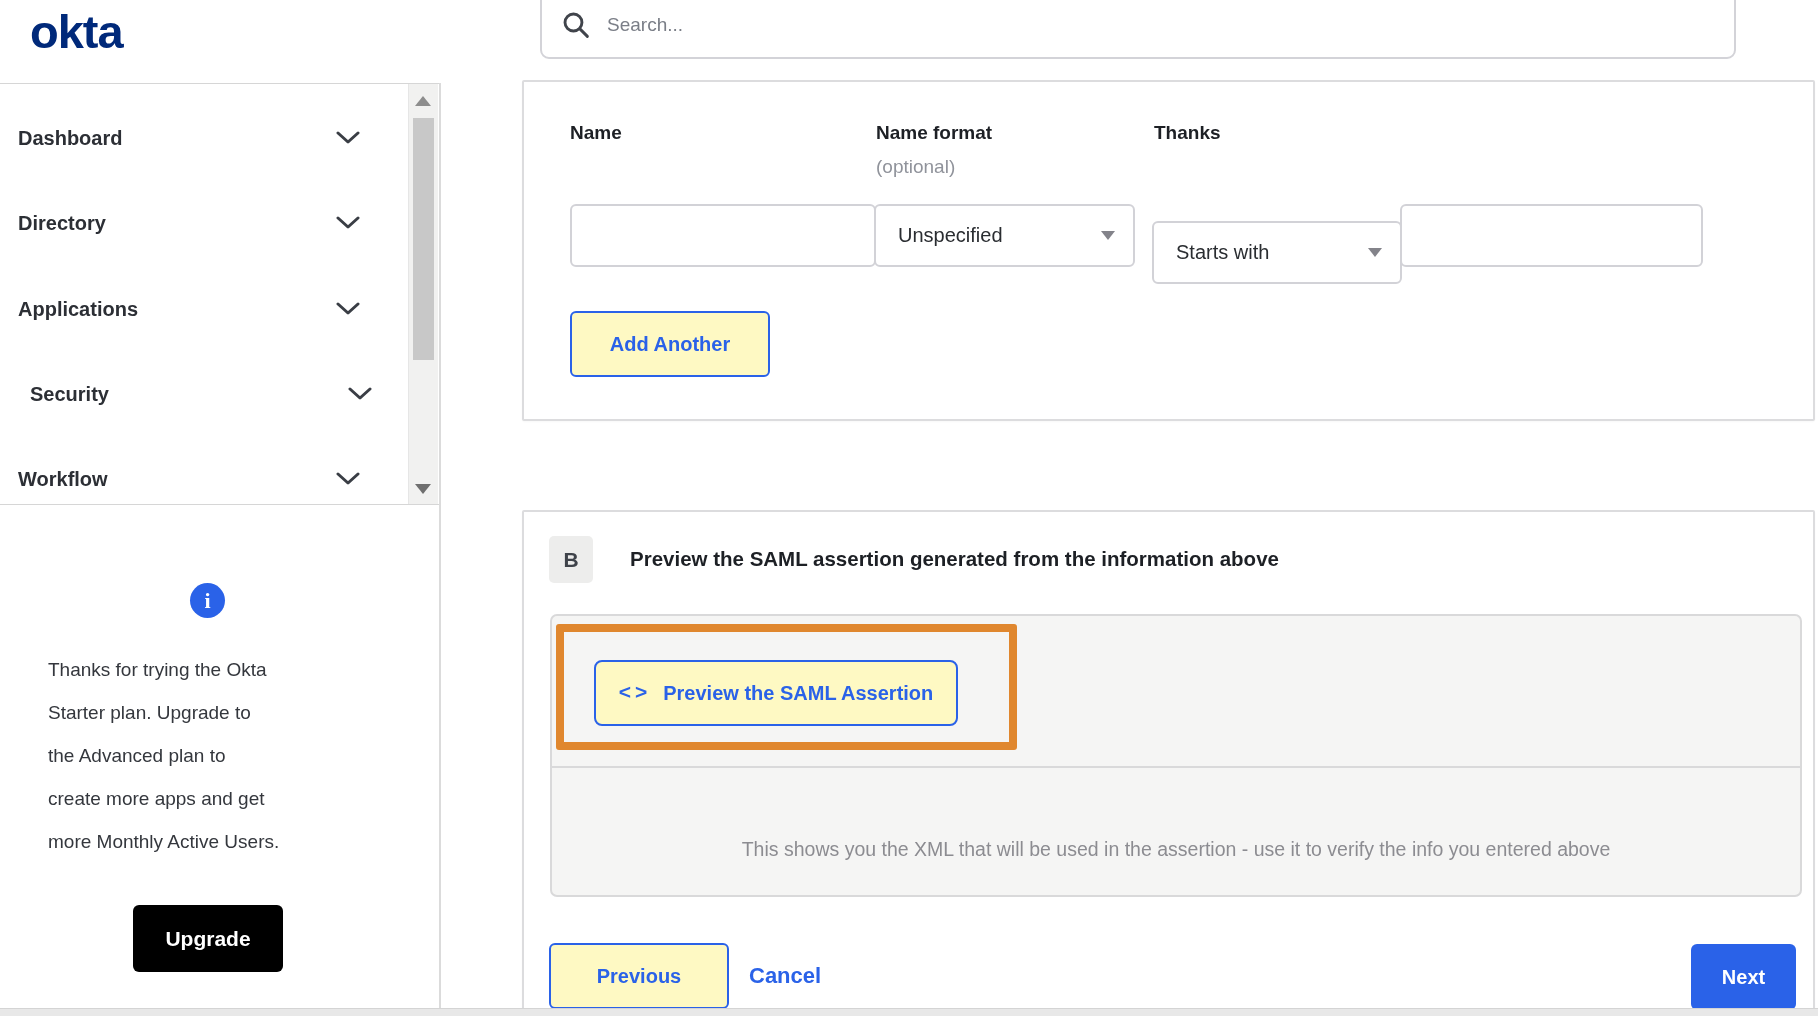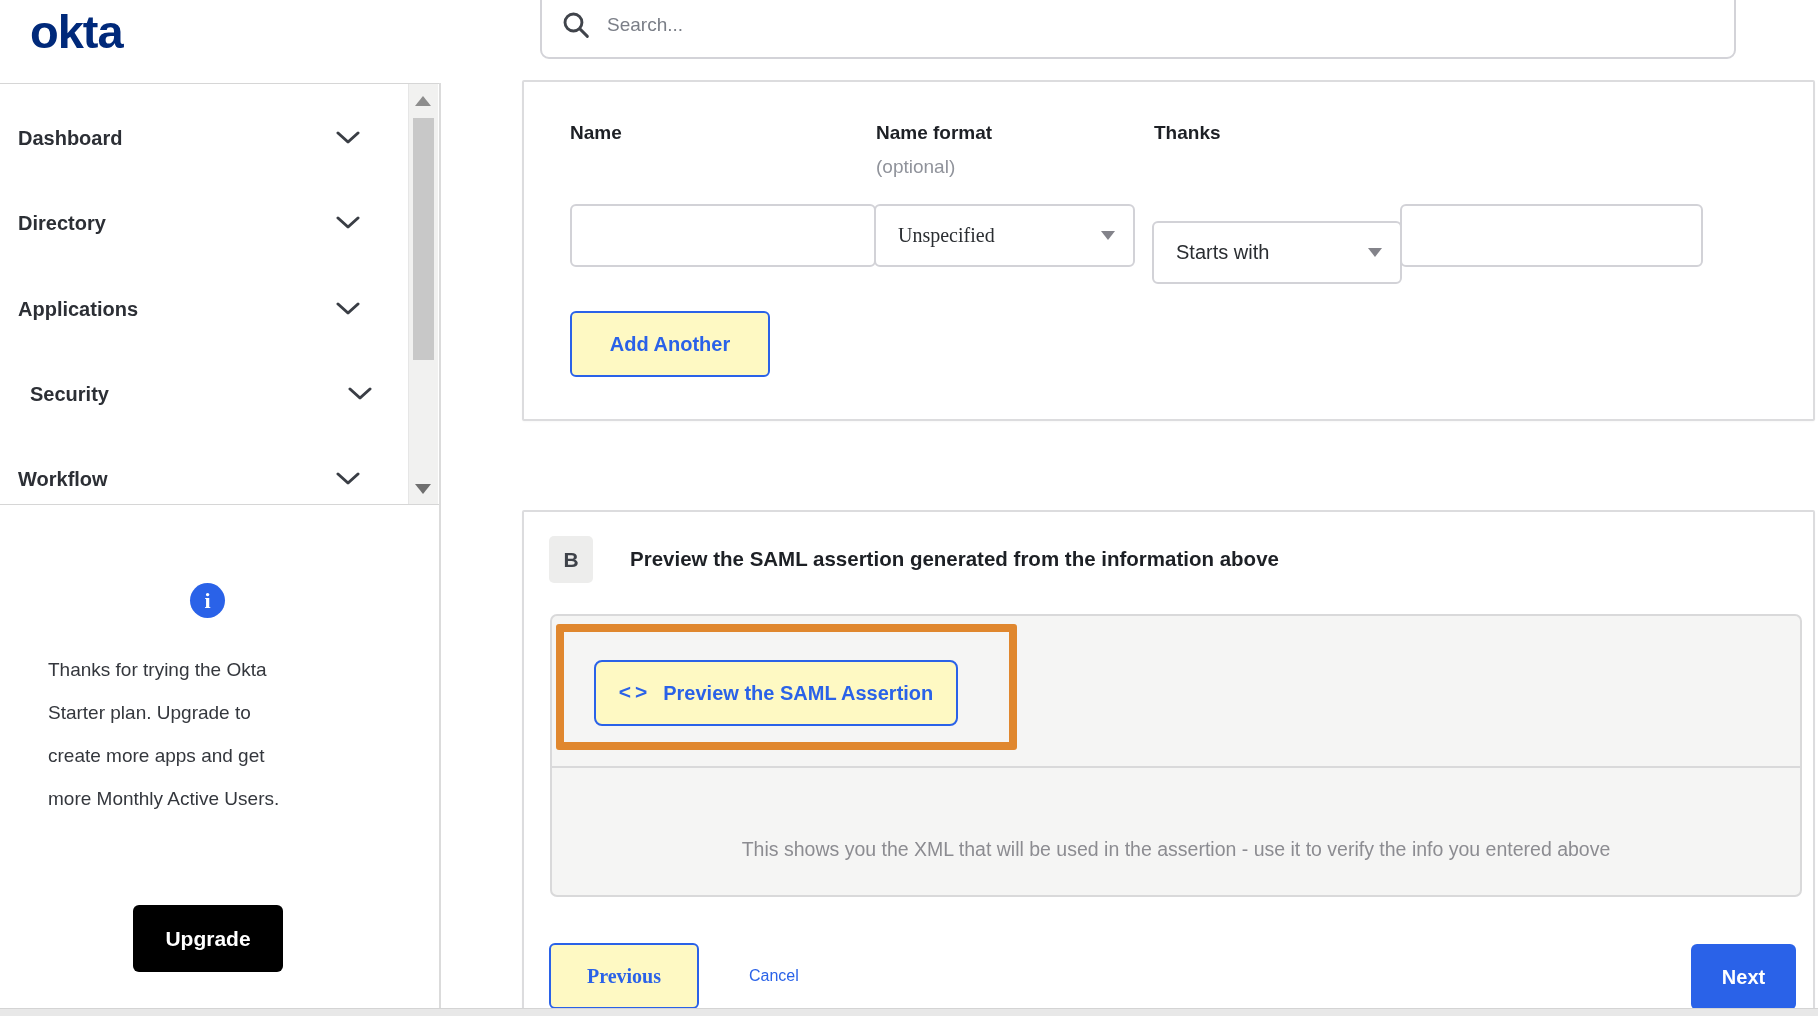--- a/index.html
+++ b/index.html
@@ -94,24 +94,24 @@
     position:absolute;left:4px;top:8px;width:461px;height:126px;border:8px solid #e0872e;
     border-radius:3px;box-sizing:border-box;
   }
   .btn-preview{left:42px;top:44px;width:364px;height:66px;border-radius:8px;gap:12px;}
   .code-glyph{font-size:21px;font-weight:700;letter-spacing:4px;transform:translateY(-1px);}
   .inner-desc{
     position:absolute;left:0;top:152px;width:100%;height:162px;display:flex;align-items:center;justify-content:center;
     font-size:19.5px;color:#8c8c91;
   }
 
-  .btn-previous{left:25px;top:431px;width:150px;height:66px;font-family:Liberation Serif, serif;}
+  .btn-previous{left:25px;top:431px;width:180px;height:66px;}
   .link-cancel{
     position:absolute;left:225px;top:431px;height:66px;display:flex;align-items:center;
-    color:#2a62e8;font-size:16px;font-weight:400;cursor:pointer;text-align:right;
+    color:#2a62e8;font-size:22px;font-weight:700;cursor:pointer;text-align:right;
   }
   .btn-next{left:1167px;top:432px;width:105px;height:66px;}
 
   .bottom-strip{left:0;top:1008px;width:1818px;height:8px;background:#e8e8e8;border-top:1px solid #d4d4d4;box-sizing:border-box;}
 </style>
 </head>
 <body>
 
 <div class="stage">
 
@@ -163,33 +163,34 @@
     <div class="vthumb"></div>
     <div class="tri-down"></div>
   </div>
 
   <div class="abs side-divider"></div>
 
   <div class="abs info-icon">i</div>
   <div class="abs upsell-text">
     <div>Thanks for trying the Okta</div>
     <div>Starter plan. Upgrade to</div>
+    <div>the Advanced plan to</div>
     <div>create more apps and get</div>
     <div>more Monthly Active Users.</div>
   </div>
   <div class="abs btn-upgrade">Upgrade</div>
 
   <div class="abs card card1">
     <div class="abs flabel" style="left:46px;top:40px;">Name</div>
     <div class="abs flabel" style="left:352px;top:40px;">Name format</div>
     <div class="abs fhint" style="left:352px;top:74px;">(optional)</div>
     <div class="abs flabel" style="left:630px;top:40px;">Thanks</div>
 
     <input class="tinput" style="left: 46px; top: 122px; width: 306px;" type="text" value="">
-    <div class="dropdown" style="left:350px;top:122px;width:261px;font-family:Liberation Serif, serif;">
+    <div class="dropdown" style="left:350px;top:122px;width:261px;">
       <span>Unspecified</span>
       <span class="caret"></span>
     </div>
     <div class="dropdown" style="left:628px;top:139px;width:250px;">
       <span>Starts with</span>
       <span class="caret"></span>
     </div>
     <input class="tinput" style="left: 876px; top: 122px; width: 303px;" type="text" value="">
 
     <div class="btn-outline" style="left:46px;top:229px;width:200px;height:66px;">Add Another</div>

